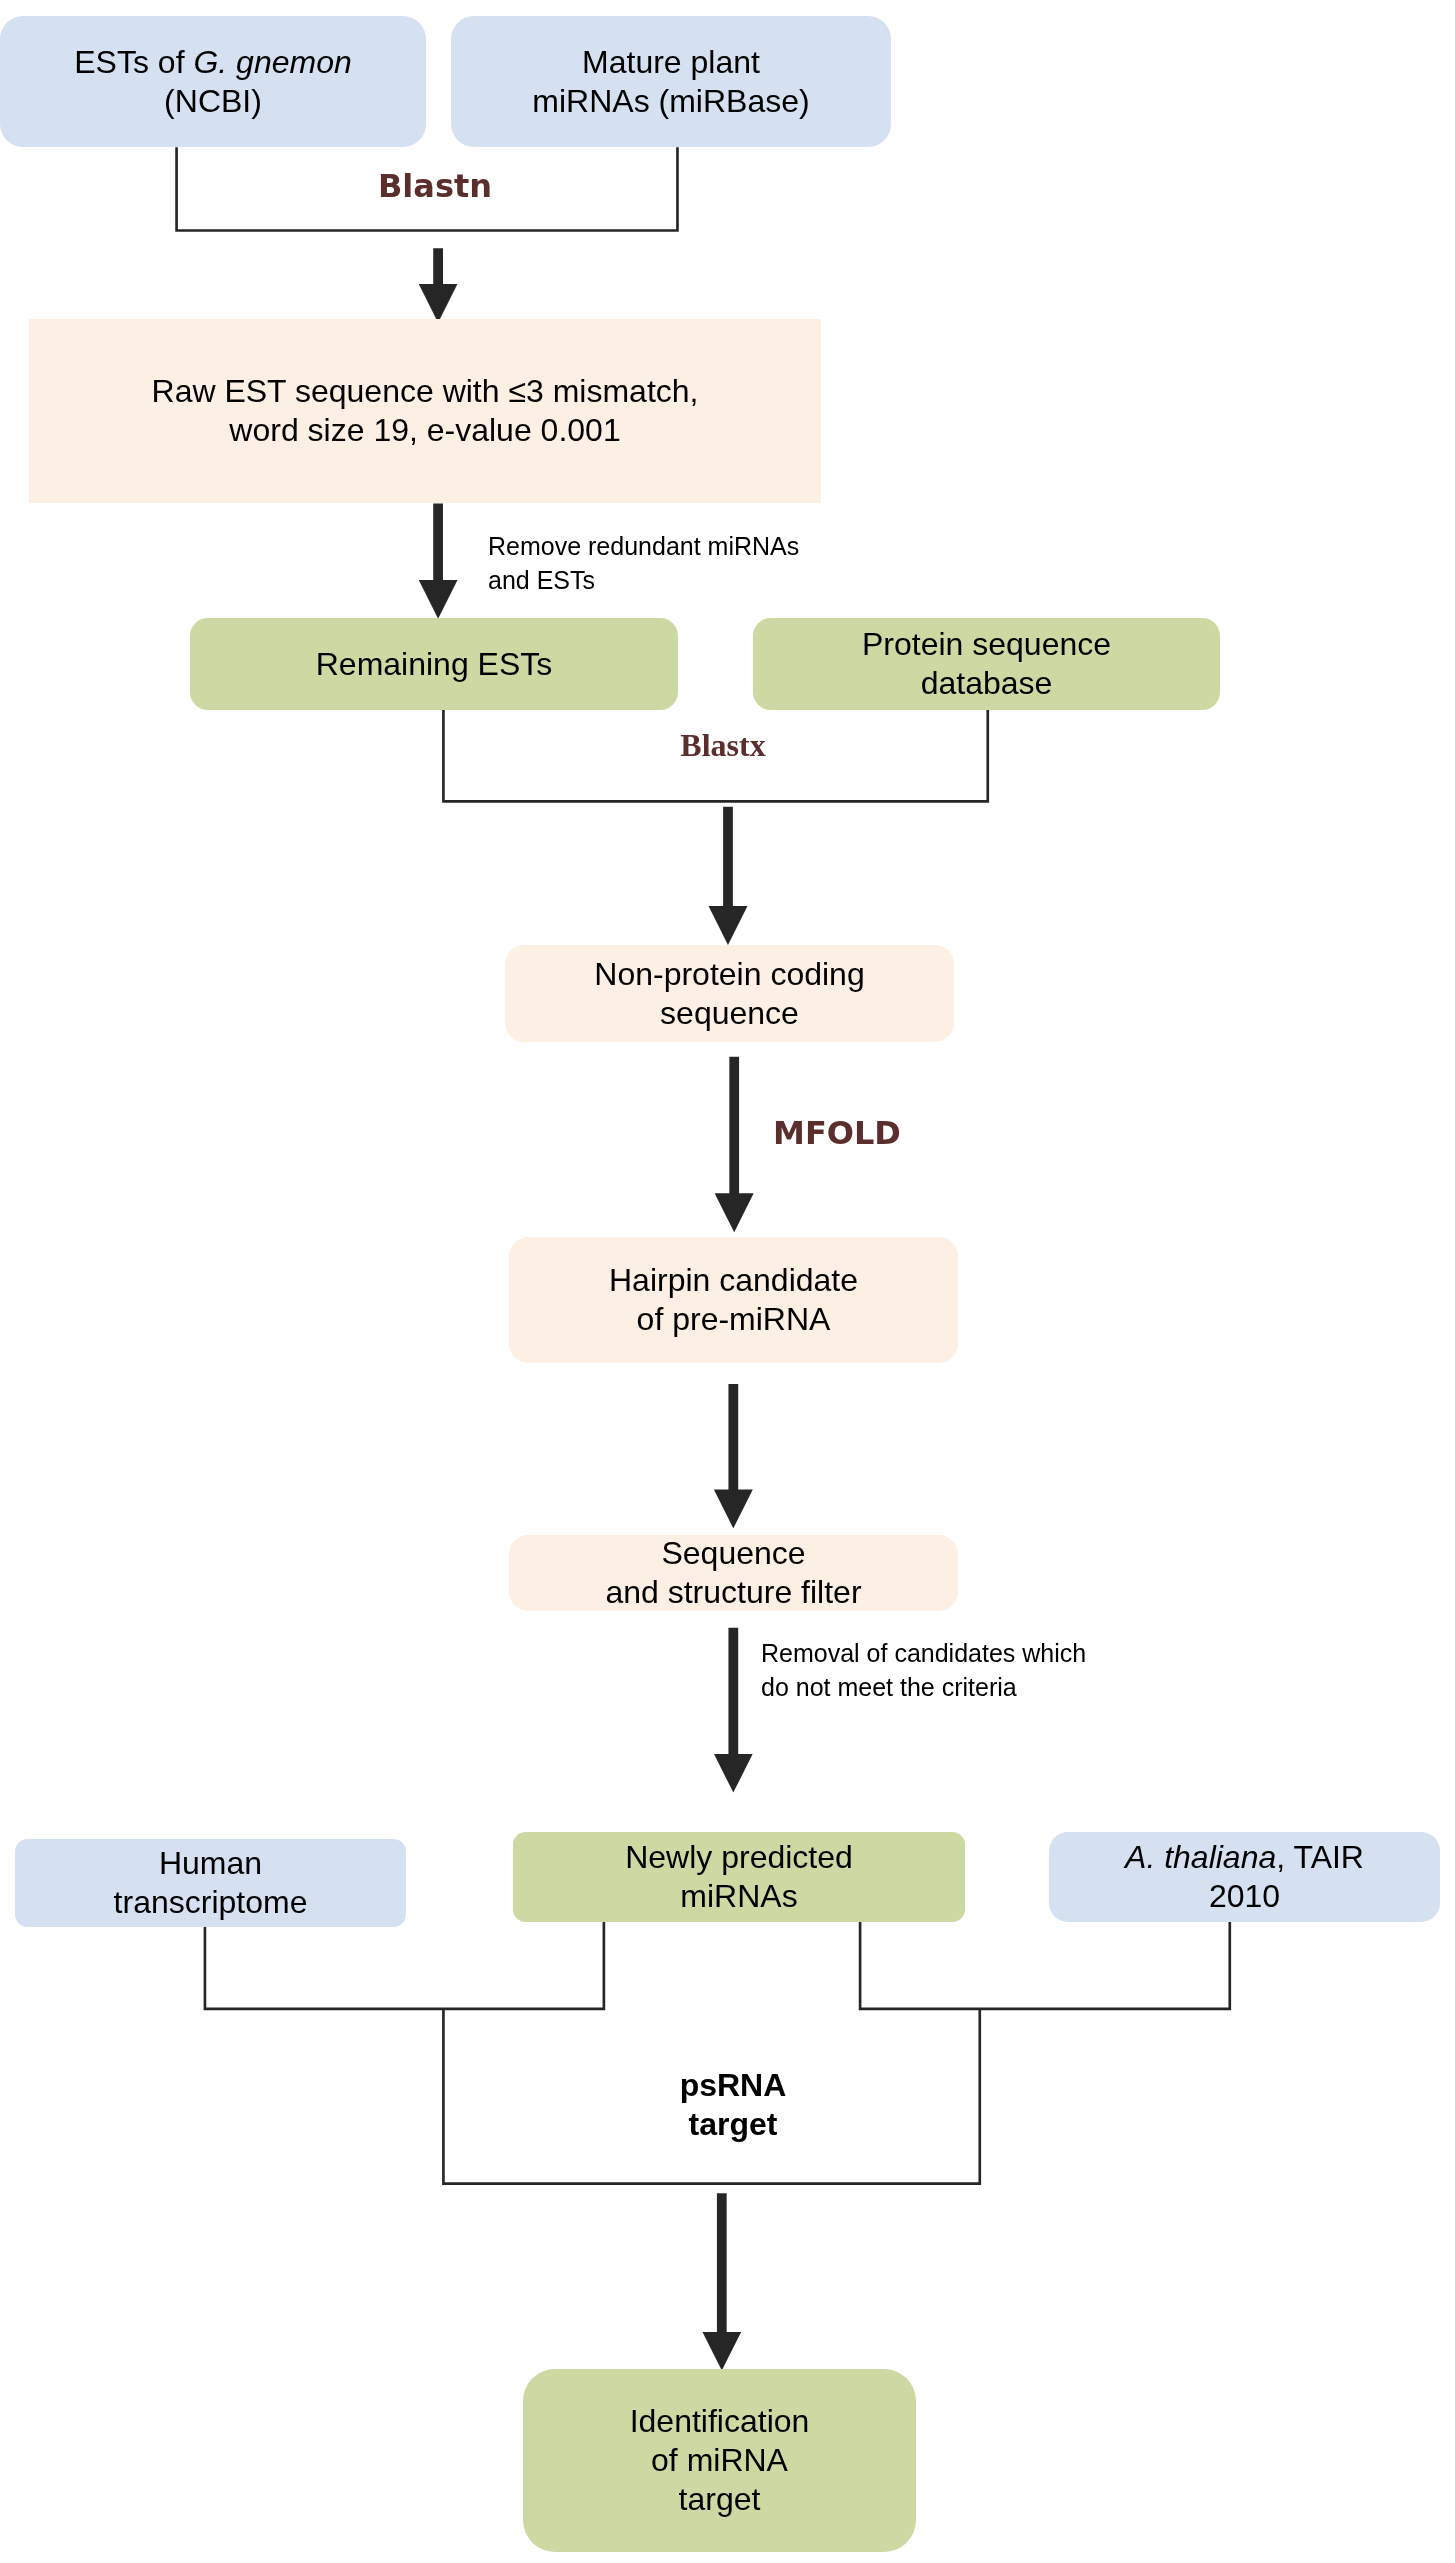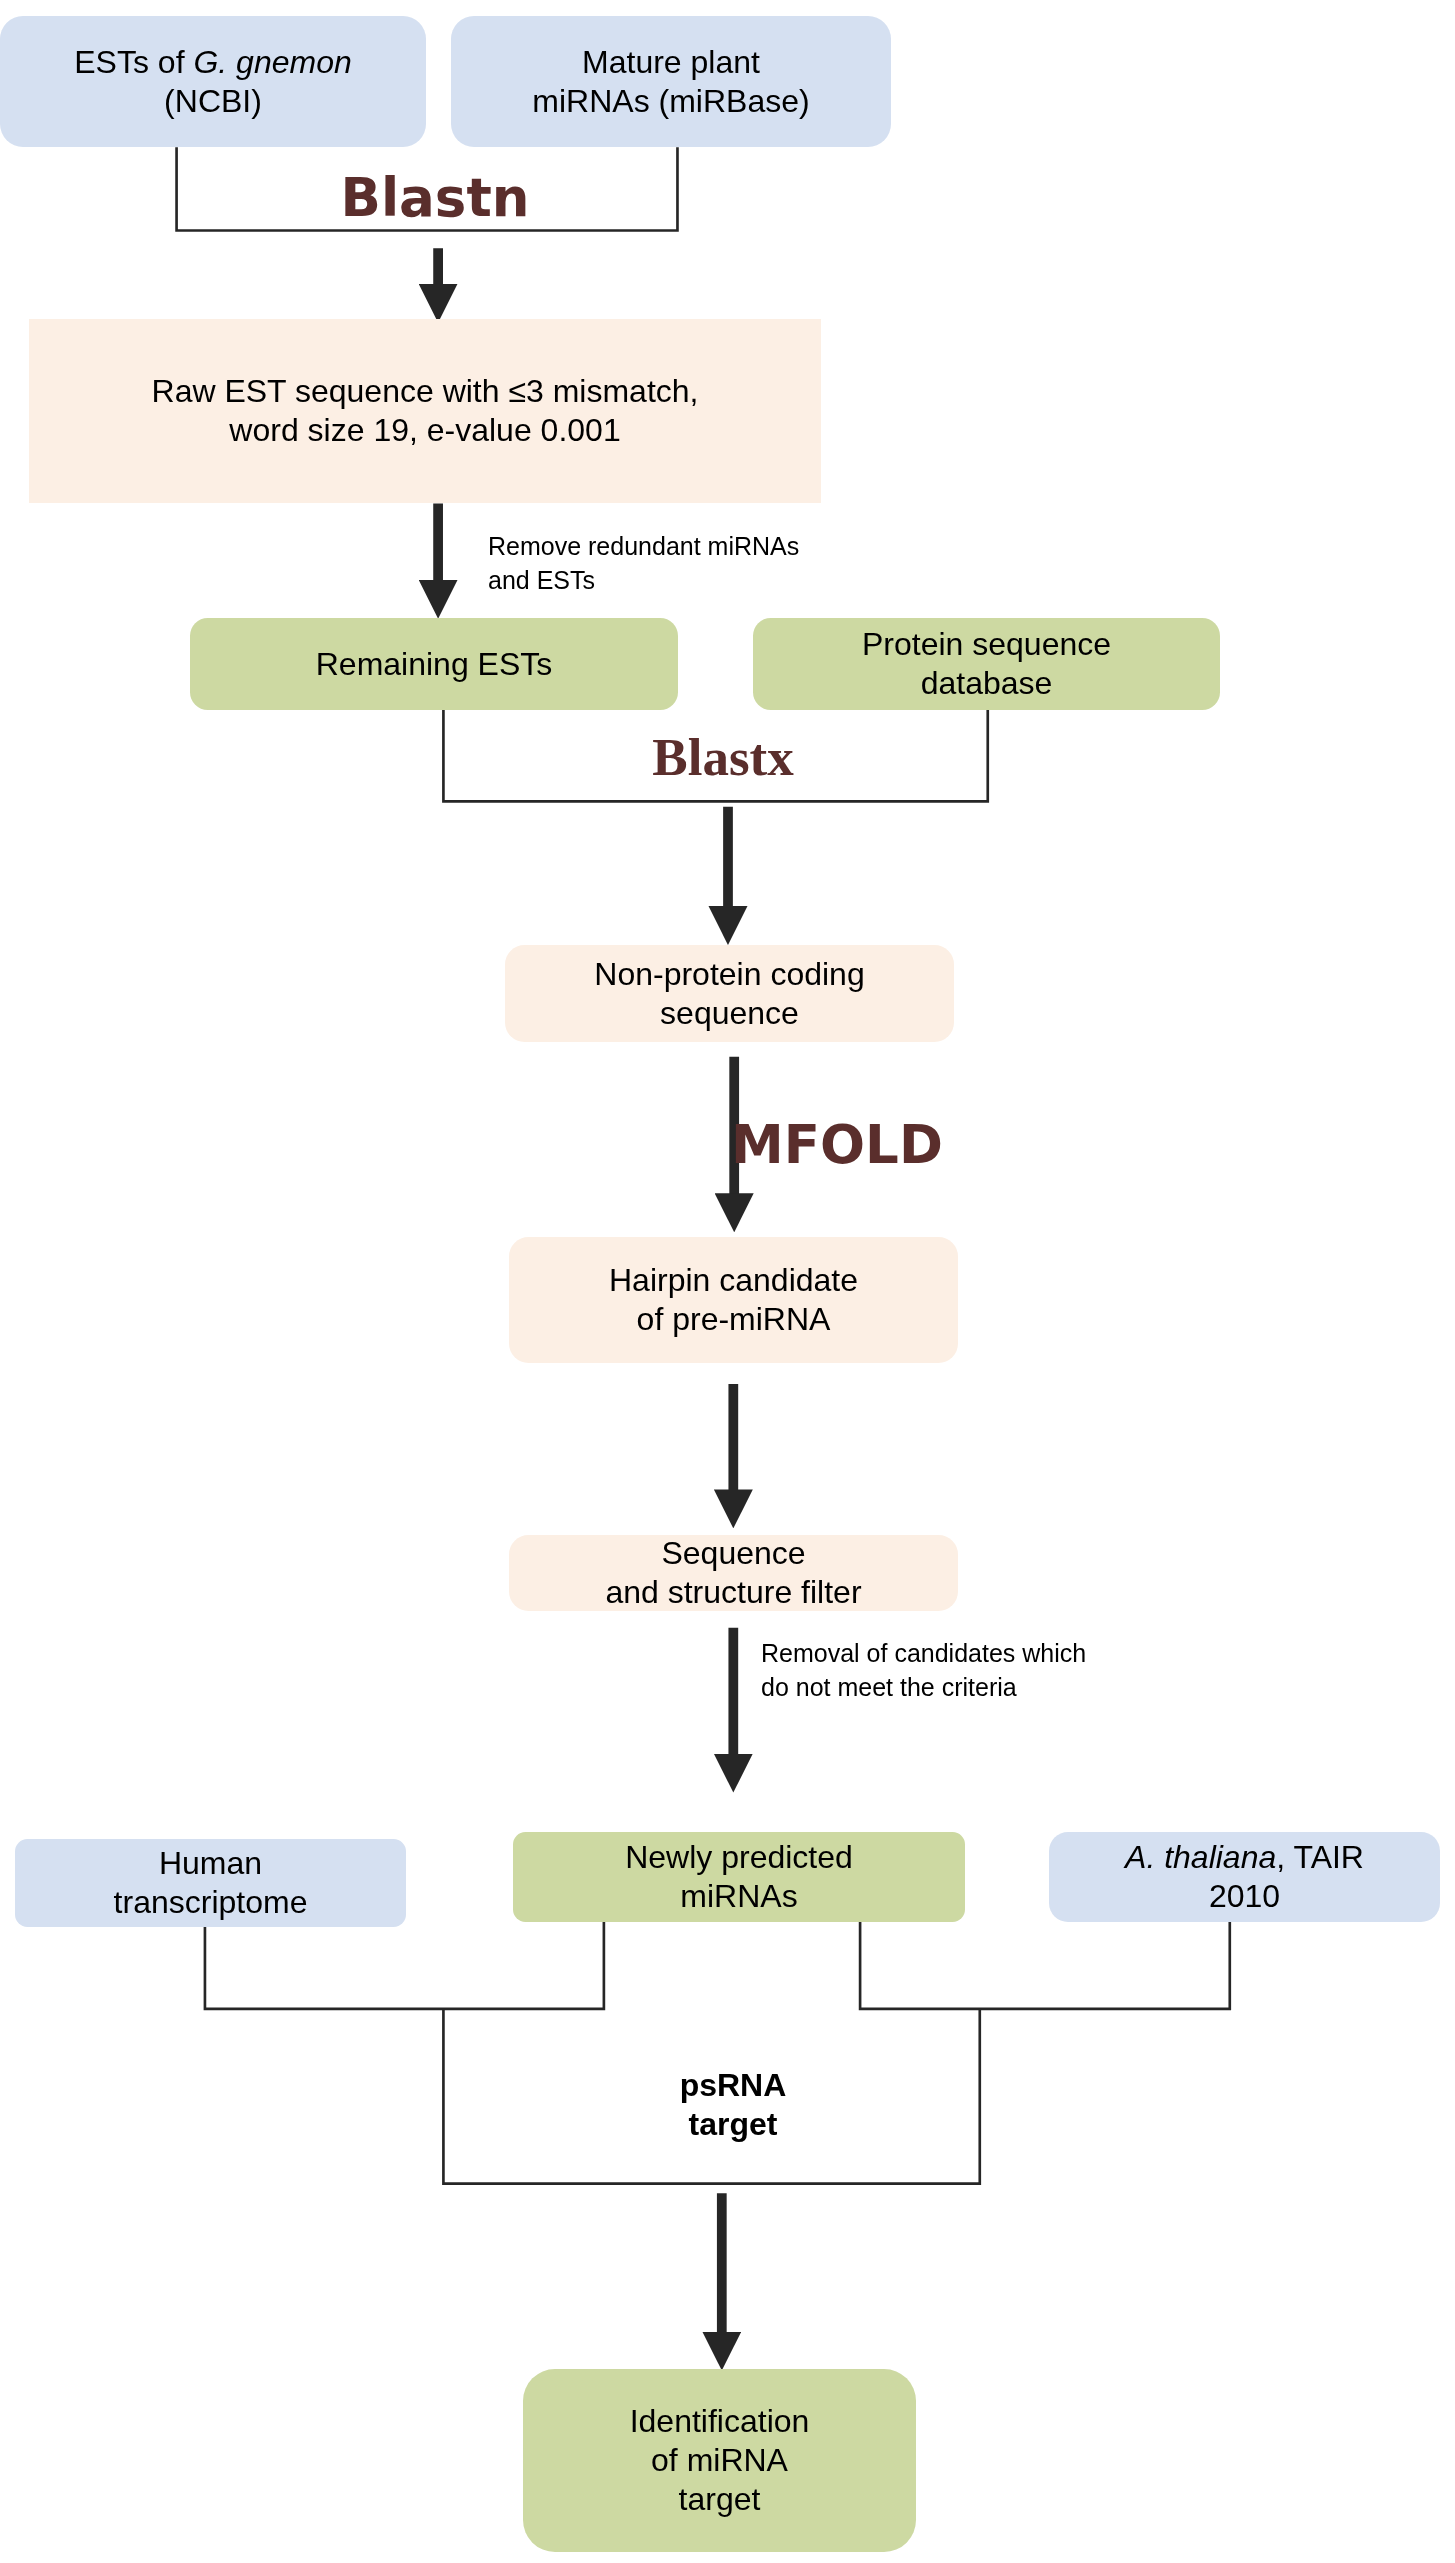--- a/index.html
+++ b/index.html
@@ -6,21 +6,21 @@
   body { width:1456px; height:2563px; position:relative; overflow:hidden;
          font-family:"Liberation Sans", sans-serif; color:#000; }
   .box { position:absolute; display:flex; flex-direction:column; align-items:center;
          justify-content:center; text-align:center; font-size:32px; line-height:39px;
          box-sizing:border-box; }
   .blue { background:#d5e0f1; border-radius:23px; }
   .peach { background:#fcefe4; }
   .peach.round { border-radius:19.5px; }
   .green { background:#cdd9a2; border-radius:17.7px; }
   .tool { position:absolute; font-family:"DejaVu Sans", sans-serif; font-weight:bold;
-          color:#5a2e2c; font-size:53px; white-space:nowrap; transform:translateX(-50%); }
+          color:#5a2e2c; font-size:32px; white-space:nowrap; transform:translateX(-50%); }
   .note { position:absolute; font-size:25px; line-height:34px; white-space:nowrap; }
   .center-text { position:absolute; font-size:32px; line-height:39px; text-align:center;
                  transform:translateX(-50%); white-space:nowrap;font-weight:bold; }
   svg.lines { position:absolute; left:0; top:0; }
   i { font-style:italic; }
 </style>
 </head>
 <body>
 
 <svg class="lines" width="1456" height="2563" viewBox="0 0 1642 2891">

